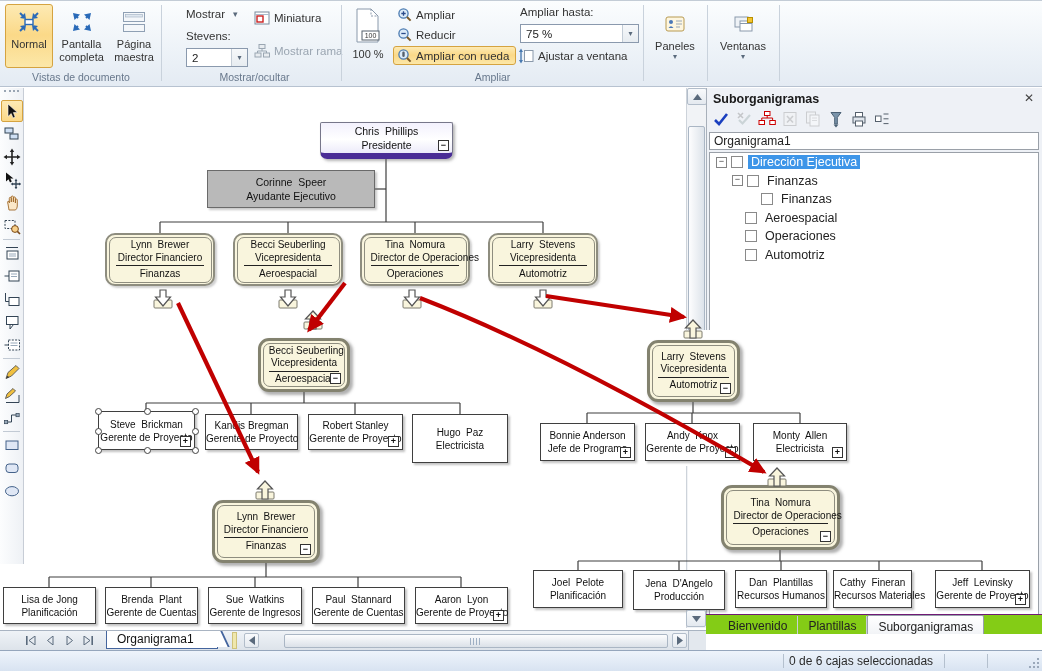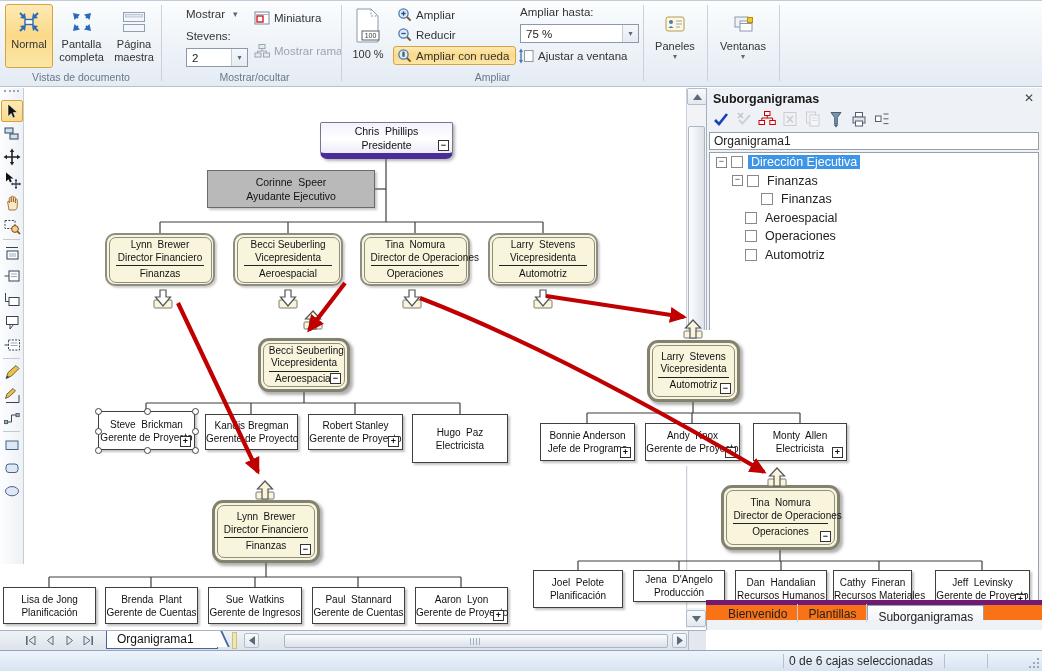--- a/index.html
+++ b/index.html
@@ -83,21 +83,21 @@
   .bottom-row{position:absolute;left:0;top:630px;width:706px;height:20px;background:linear-gradient(#eff3f7,#dde3ea);border-top:1px solid #a9b4c2;box-sizing:border-box;z-index:9;}
   .navs{position:absolute;left:24px;top:3px;display:flex;gap:5px;}
   .navb{width:14px;height:13px;display:flex;align-items:center;justify-content:center;}
   .sheet-tab{position:absolute;left:106px;top:0px;width:112px;height:18px;background:#fff;border:1px solid #44659e;border-top:none;box-sizing:border-box;font-size:12px;color:#111;padding:1px 0 0 10px;}
   .tabdiag{position:absolute;right:-9px;top:0;width:14px;height:16px;background:#fff;border-right:2px solid #44659e;transform:skewX(25deg);}
   .ystrip{position:absolute;left:232px;top:1px;width:5px;height:17px;background:#efe7ad;border:1px solid #cfc27a;box-sizing:border-box;}
   .hthumb{position:absolute;left:284px;top:2.5px;width:384px;height:14px;background:linear-gradient(#fcfdfe,#dbe1e8);border:1px solid #aab6c4;border-radius:2px;box-sizing:border-box;}
   .hgrip{position:absolute;left:50%;top:3px;width:12px;height:7px;transform:translateX(-50%);
      background:repeating-linear-gradient(to right,#9fb0c4 0 1px,transparent 1px 3px);}
   .corner{position:absolute;left:688px;top:0;width:18px;height:19px;background:#e3e8ee;border-left:1px solid #b2bdca;box-sizing:border-box;}
-  .ptabs{position:absolute;left:706px;top:600px;width:336px;height:20px;background:#f97316;border-top:5px solid #701a75;box-sizing:border-box;display:flex;align-items:stretch;padding-left:12px;z-index:9;}
+  .ptabs{position:absolute;left:706px;top:614px;width:336px;height:20px;background:#84cc16;border-top:1px solid #701a75;box-sizing:border-box;display:flex;align-items:stretch;padding-left:12px;z-index:9;}
   .ptab{padding:2px 10px 0 10px;font-size:12px;color:#222;border-right:1px solid #c8cfd8;align-self:center;line-height:16px;}
   .ptab:last-child{border-right:none;}
   .ptab.active{background:linear-gradient(#ffffff,#f2f4f7);border:1px solid #98a0ab;border-bottom:none;border-radius:2px 2px 0 0;align-self:stretch;padding-top:3px;}
   .status{position:absolute;left:0;top:650px;width:1042px;height:21px;background:linear-gradient(#eef4fb,#d8e3f1);border-top:1px solid #95a6bc;box-sizing:border-box;z-index:9;}
   .ssep{position:absolute;top:3px;width:1px;height:14px;background:#b4c0ce;}
   .stext{position:absolute;left:789px;top:3px;font-size:12px;color:#2a2a2a;}
   .sgrip{position:absolute;right:2px;bottom:2px;}
 </style>
 </head>
 <body>
@@ -718,29 +718,29 @@
           <div class="ln dept">Operaciones</div>
         </div>
         <span class="exp">−</span>
       </div>
       <div class="bx st-plain" style="left: 533px; top: 570px; width: 90px; height: 38px; pointer-events: auto;">
         <div class="ctr">
           <div class="ln">Joel  Pelote</div>
           <div class="ln">Planificación</div>
         </div>
       </div>
-      <div class="bx st-plain" style="left: 633px; top: 570px; width: 92px; height: 32px; pointer-events: auto;">
+      <div class="bx st-plain" style="left: 633px; top: 570px; width: 92px; height: 40px; pointer-events: auto;">
         <div class="ctr">
           <div class="ln">Jena  D'Angelo</div>
           <div class="ln">Producción</div>
         </div>
       </div>
       <div class="bx st-plain" style="left: 735px; top: 570px; width: 92px; height: 38px; pointer-events: auto;">
         <div class="ctr">
-          <div class="ln">Dan  Handalian</div>
+          <div class="ln">Dan  Plantillas</div>
           <div class="ln">Recursos Humanos</div>
         </div>
       </div>
       <div class="bx st-plain" style="left: 833px; top: 570px; width: 79px; height: 38px; pointer-events: auto;">
         <div class="ctr">
           <div class="ln">Cathy  Fineran</div>
           <div class="ln">Recursos Materiales</div>
         </div>
       </div>
       <div class="bx st-plain" style="left: 935px; top: 570px; width: 95px; height: 38px; pointer-events: auto;">

